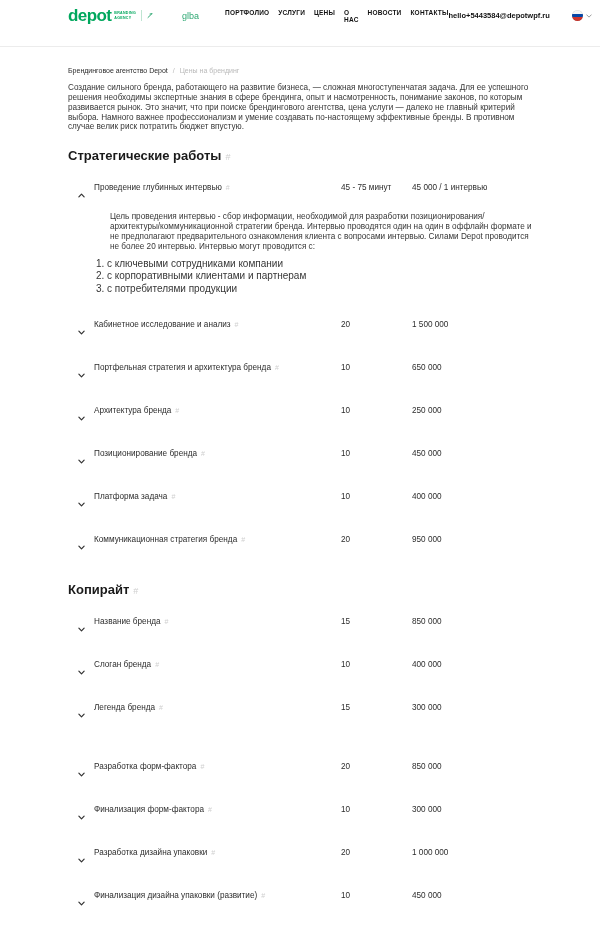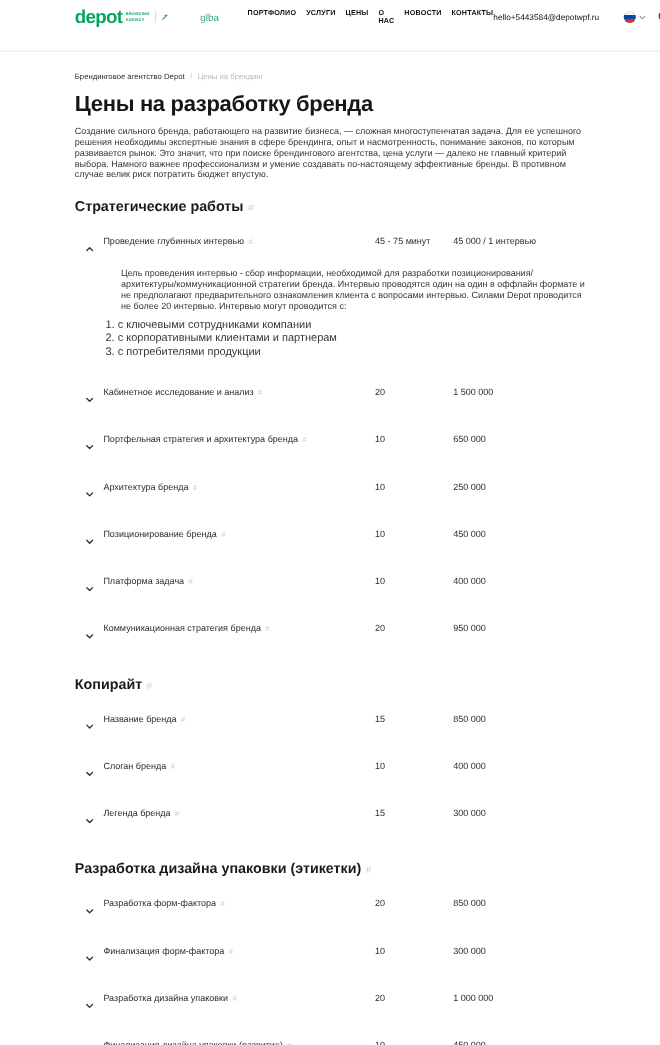--- a/index.html
+++ b/index.html
@@ -11,21 +11,21 @@
     padding:0 64px 15px 68px; border-bottom:1px solid #ececec; }
   .logo { display:flex; align-items:center; cursor:pointer; }
   .logo-word { color:#00a75d; font-weight:800; font-size:17px; letter-spacing:-0.6px; line-height:1; }
   .logo-tag { display:inline-flex; flex-direction:column; margin-left:3px;
     font-size:3.6px; font-weight:800; color:#00a75d; letter-spacing:0.3px; line-height:1.2; }
   .logo-sep { width:1px; height:11px; background:#bfe5d2; margin:0 5px; }
   .logo-partner { display:flex; align-items:center; color:#2fa873; font-size:9px; font-weight:500;gap:28px; }
   .logo-partner svg { margin-right:1px; }
   .nav { display:flex; gap:9px; margin-left:26px; }
   .nav a { font-size:6.5px; font-weight:700; color:#111; letter-spacing:0.2px; text-decoration:none; cursor:pointer; }
-  .email { margin-left:auto; font-size:7.5px; font-weight:400; color:#111; text-decoration:none; cursor:pointer; }
+  .email { margin-left:auto; font-size:7.5px; font-weight:700; color:#111; text-decoration:none; cursor:pointer; }
   .lang { display:flex; align-items:center; margin-left:22px; cursor:pointer; }
   .flag { width:11px; height:11px; border-radius:50%;
     background:linear-gradient(to bottom, #f5f5f5 0 34%, #0747a6 34% 67%, #d0342c 67% 100%);
     box-shadow: inset 0 0 0 0.5px rgba(0,0,0,0.12); }
   .lang-chev { margin-left:3px; }
   .search-btn { margin-left:11px; cursor:pointer; display:flex; }
 
   
   .content { padding:0 68px; }
   .breadcrumb { margin-top:19px; font-size:7px; line-height:1.3; }
@@ -99,21 +99,20 @@
   </span>
 </header>
 
 <main class="content">
   <div class="breadcrumb">
     <a>Брендинговое агентство Depot</a>
     <span class="bc-sep">/</span>
     <span class="bc-current">Цены на брендинг</span>
   </div>
 
-  <h1 class="page-title">Цены на разработку бренда</h1>
 
   <p class="intro">Создание сильного бренда, работающего на развитие бизнеса, — сложная многоступенчатая задача. Для ее успешного решения необходимы экспертные знания в сфере брендинга, опыт и насмотренность, понимание законов, по которым развивается рынок. Это значит, что при поиске брендингового агентства, цена услуги — далеко не главный критерий выбора. Намного важнее профессионализм и умение создавать по-настоящему эффективные бренды. В противном случае велик риск потратить бюджет впустую.</p>
 
   <div id="sections">
   <section class="section">
     <h2 class="section-title"><span>Стратегические работы</span><span class="anchor">#</span></h2>
     <div class="rows">
   <div class="price-row expanded">
     <span class="chev-cell">
       <svg width="7" height="5" viewBox="0 0 8 5">
@@ -242,21 +241,20 @@
     </span>
     <span class="row-title"><span>Легенда бренда</span><span class="anchor">#</span></span>
     <span class="row-qty">15</span>
     <span class="row-price">300 000</span>
 
   </div>
 </div>
   </section>
 
   <section class="section">
-    <h2 class="section-title"><span>Разработка дизайна упаковки (этикетки)</span><span class="anchor">#</span></h2>
     <div class="rows">
   <div class="price-row">
     <span class="chev-cell">
       <svg width="7" height="5" viewBox="0 0 8 5">
                 <path d="M1 1l3 3 3-3" fill="none" stroke="#333" stroke-width="1.4" stroke-linecap="round" stroke-linejoin="round"></path>
               </svg>
     </span>
     <span class="row-title"><span>Разработка форм-фактора</span><span class="anchor">#</span></span>
     <span class="row-qty">20</span>
     <span class="row-price">850 000</span>

